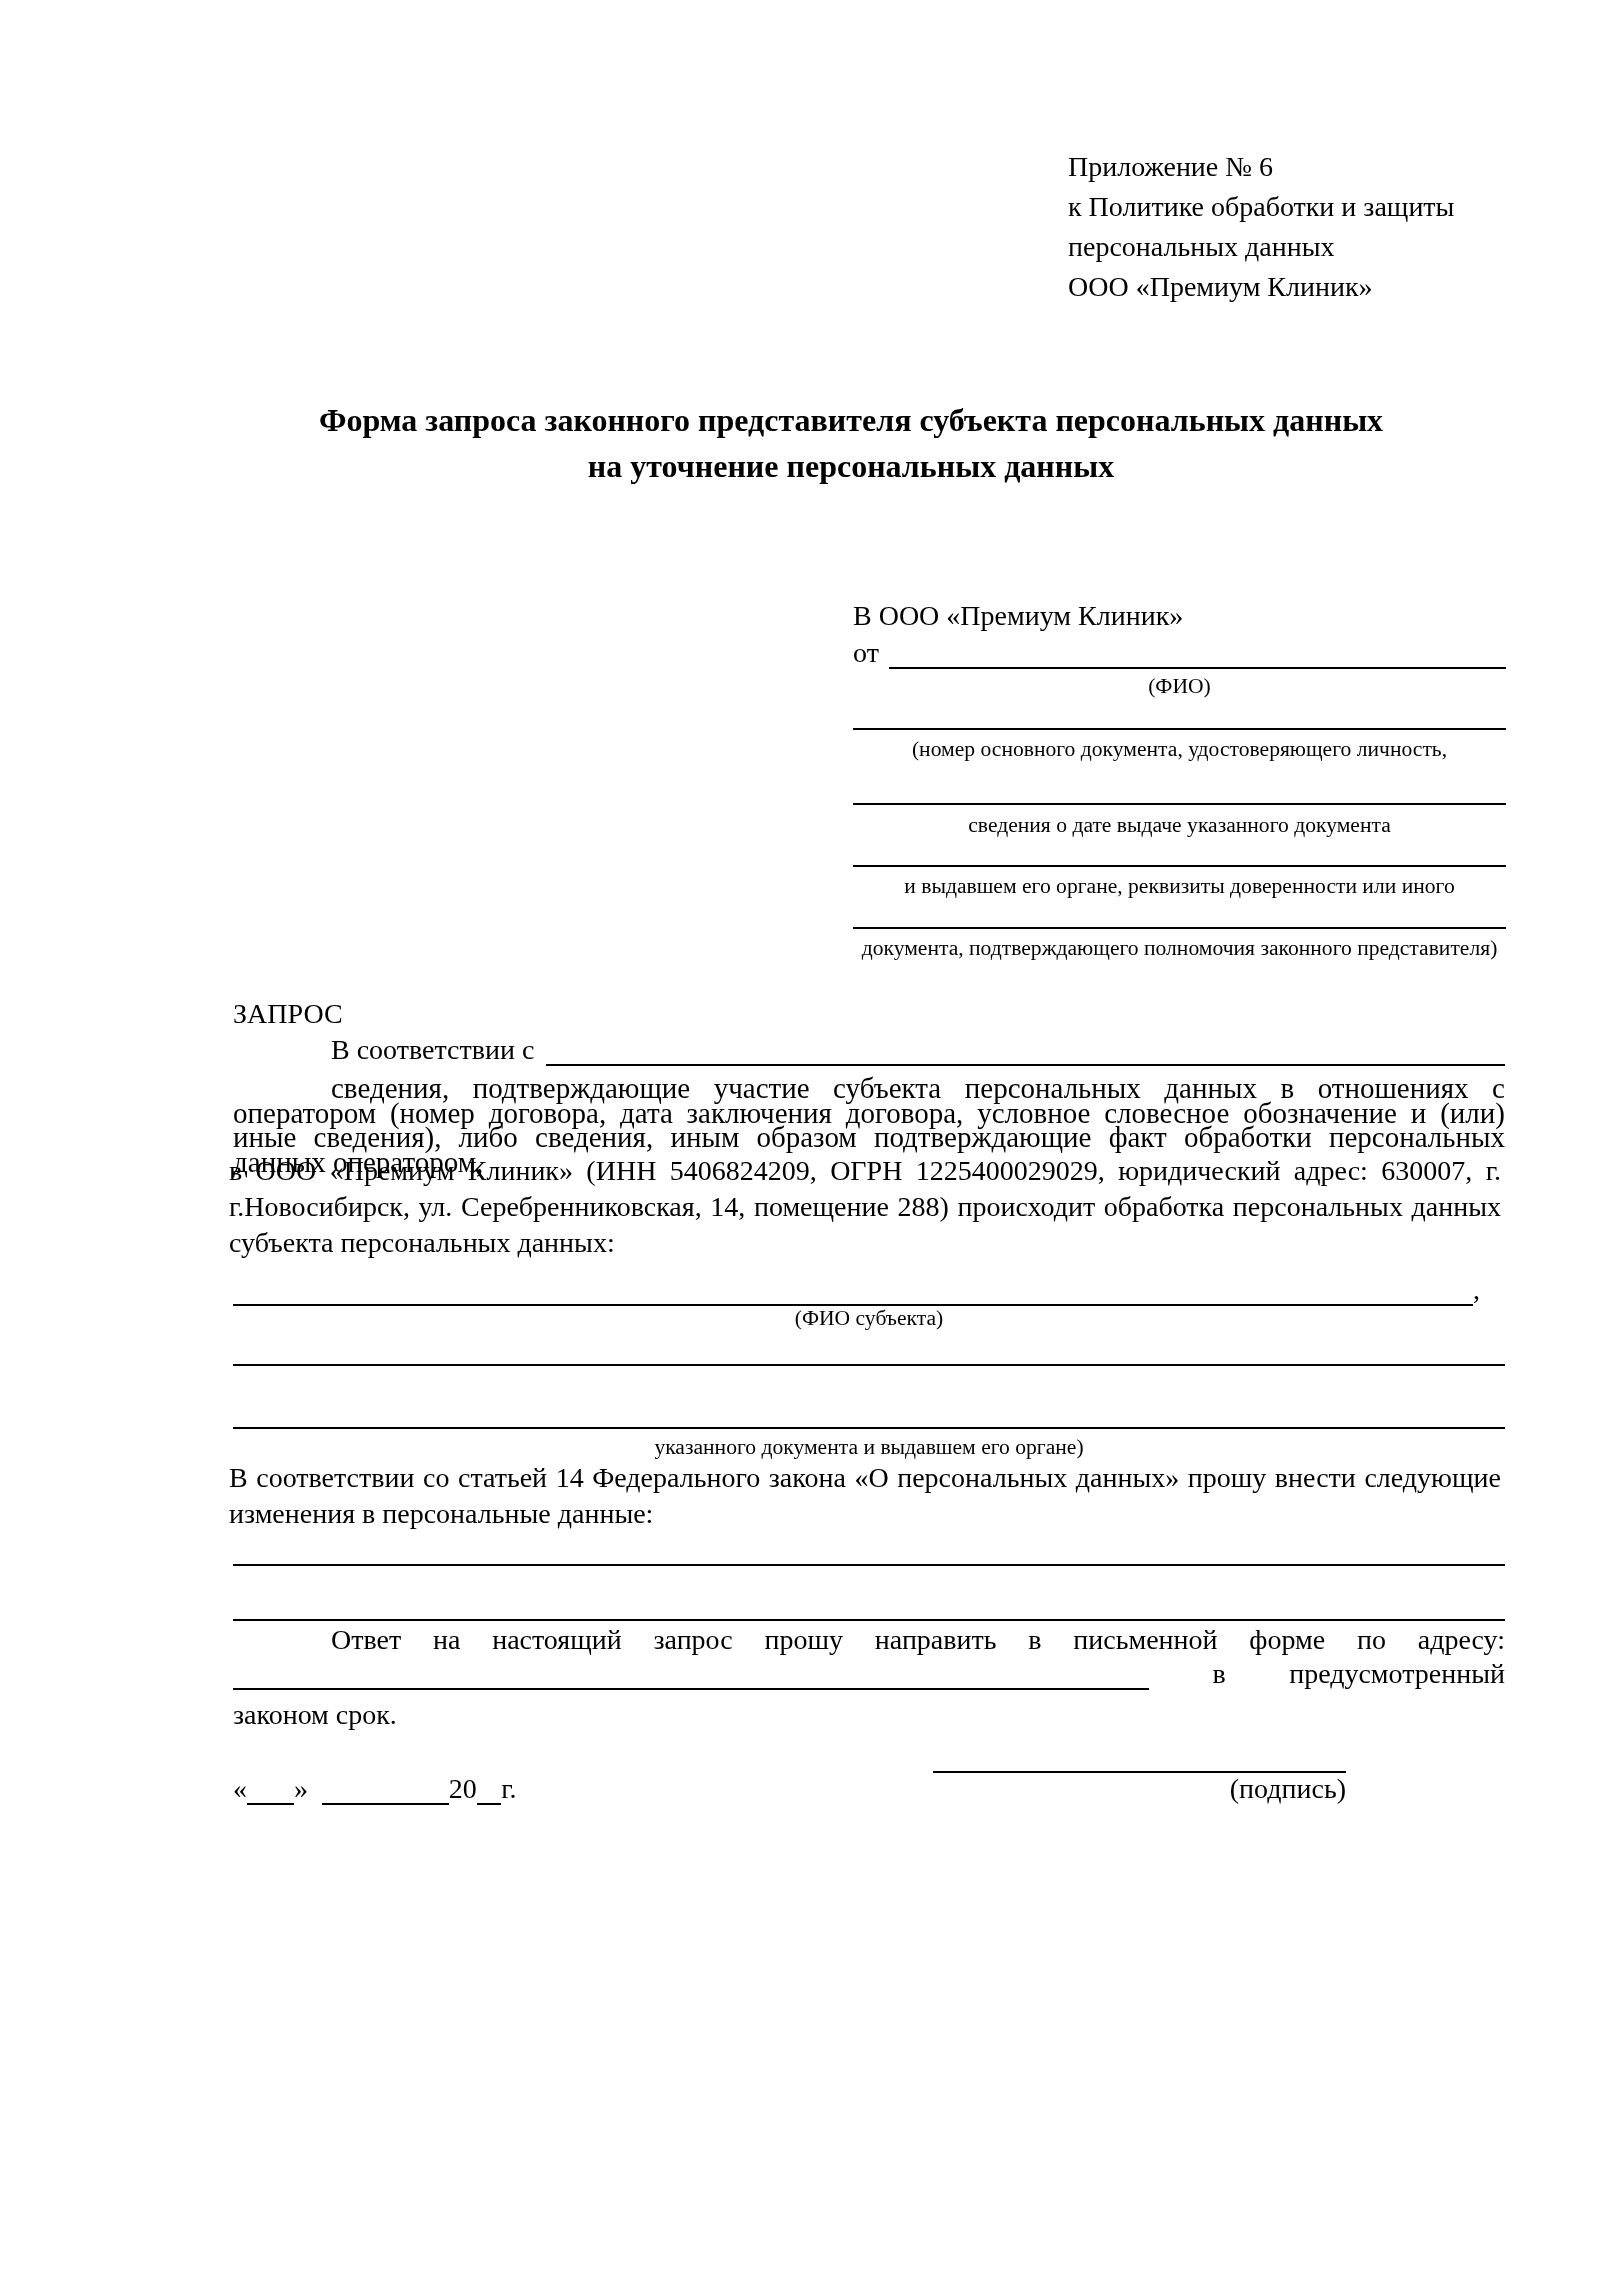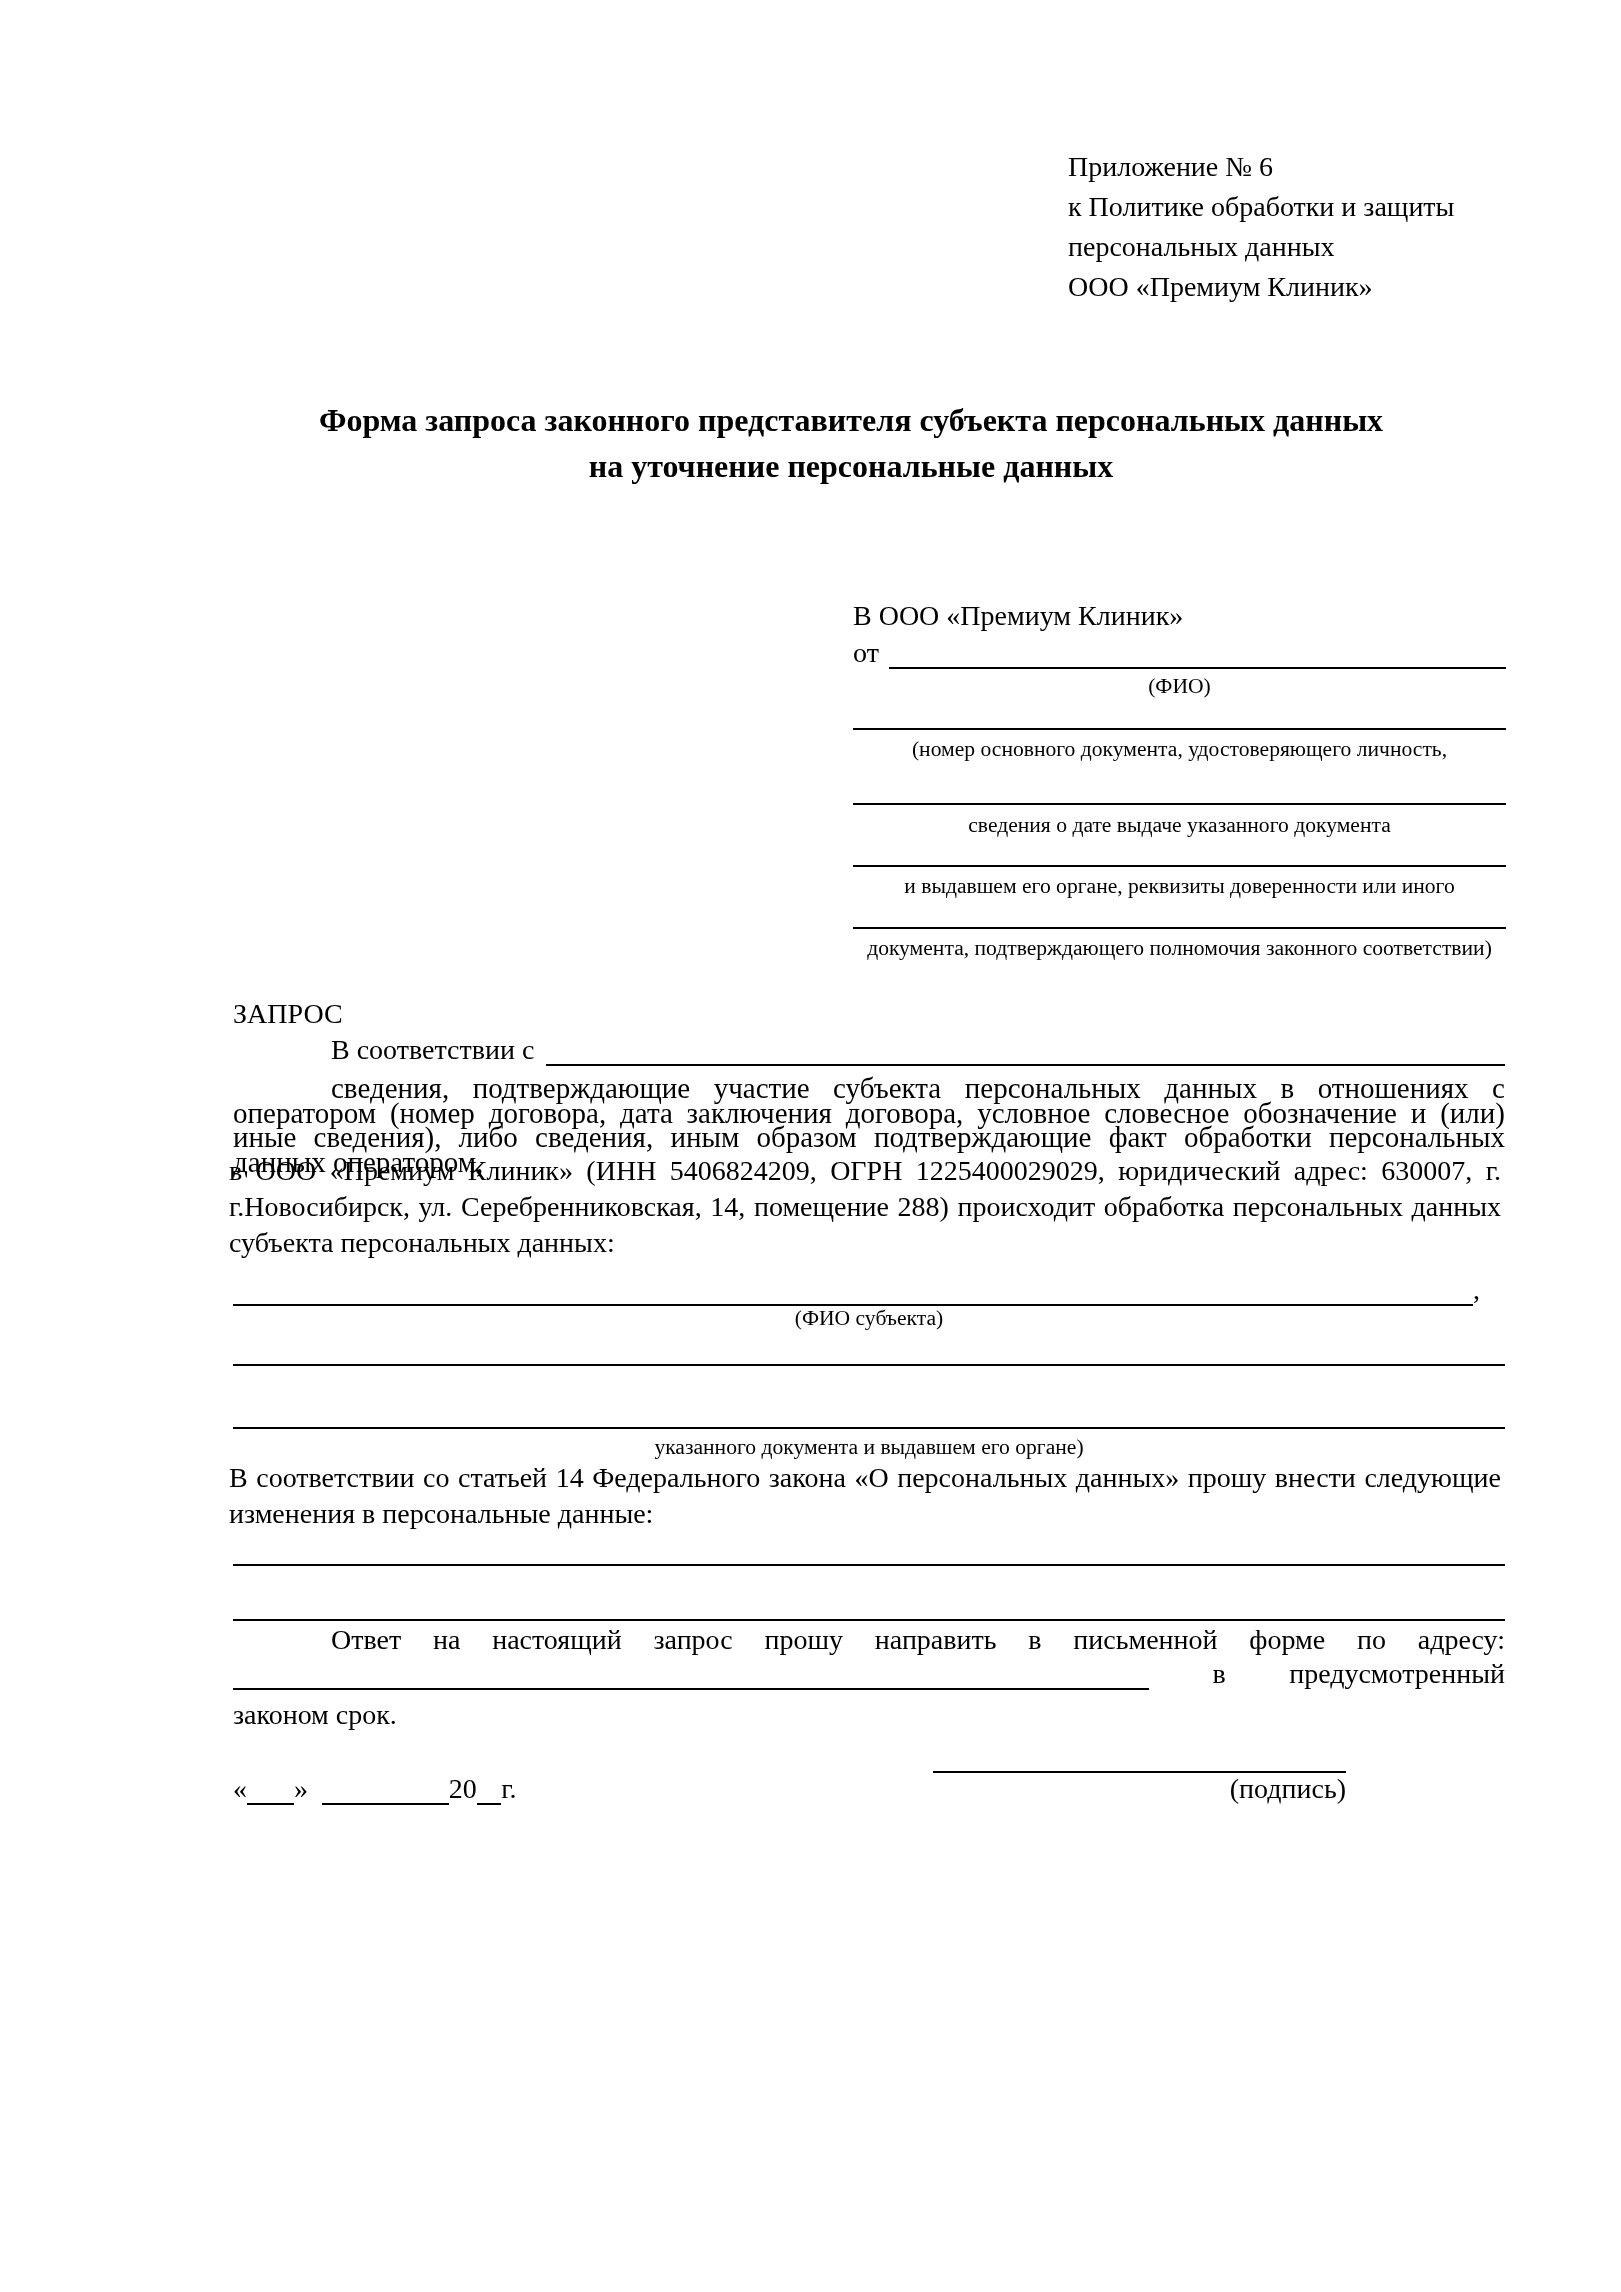--- a/index.html
+++ b/index.html
@@ -73,41 +73,41 @@
 
   <div class="abs appendix">
     <div>Приложение № 6</div>
     <div>к Политике обработки и защиты</div>
     <div>персональных данных</div>
     <div>ООО «Премиум Клиник»</div>
   </div>
 
   <div class="abs doc-title">
     <div>Форма запроса законного представителя субъекта персональных данных</div>
-    <div>на уточнение персональные данных</div>
+    <div>на уточнение персональных данных</div>
   </div>
 
   <div class="abs addr-to">В ООО «Премиум Клиник»</div>
   <div class="abs addr-from">
     <span class="lbl">от</span>
     <span class="fill"></span>
   </div>
   <div class="abs caption cap-addr" style="top:674px">(ФИО)</div>
 
   <div class="abs blank-addr" style="top:702px"></div>
   <div class="abs caption cap-addr" style="top:737px">(номер основного документа, удостоверяющего личность,</div>
 
   <div class="abs blank-addr" style="top:777px"></div>
   <div class="abs caption cap-addr" style="top:813px">сведения о дате выдаче указанного документа</div>
 
   <div class="abs blank-addr" style="top:839px"></div>
   <div class="abs caption cap-addr" style="top:874px">и выдавшем его органе, реквизиты доверенности или иного</div>
 
   <div class="abs blank-addr" style="top:901px"></div>
-  <div class="abs caption cap-addr" style="top:936px">документа, подтверждающего полномочия законного соответствии)</div>
+  <div class="abs caption cap-addr" style="top:936px">документа, подтверждающего полномочия законного представителя)</div>
 
   <div class="abs zapros">ЗАПРОС</div>
 
   <div class="abs accordance">
     <span class="lbl">В соответствии с</span>
     <span class="fill"></span>
   </div>
 
   <div class="abs footnote">сведения, подтверждающие участие субъекта персональных данных в отношениях с оператором (номер договора, дата заключения договора, условное словесное обозначение и (или) иные сведения), либо сведения, иным образом подтверждающие факт обработки персональных данных оператором,</div>
 

